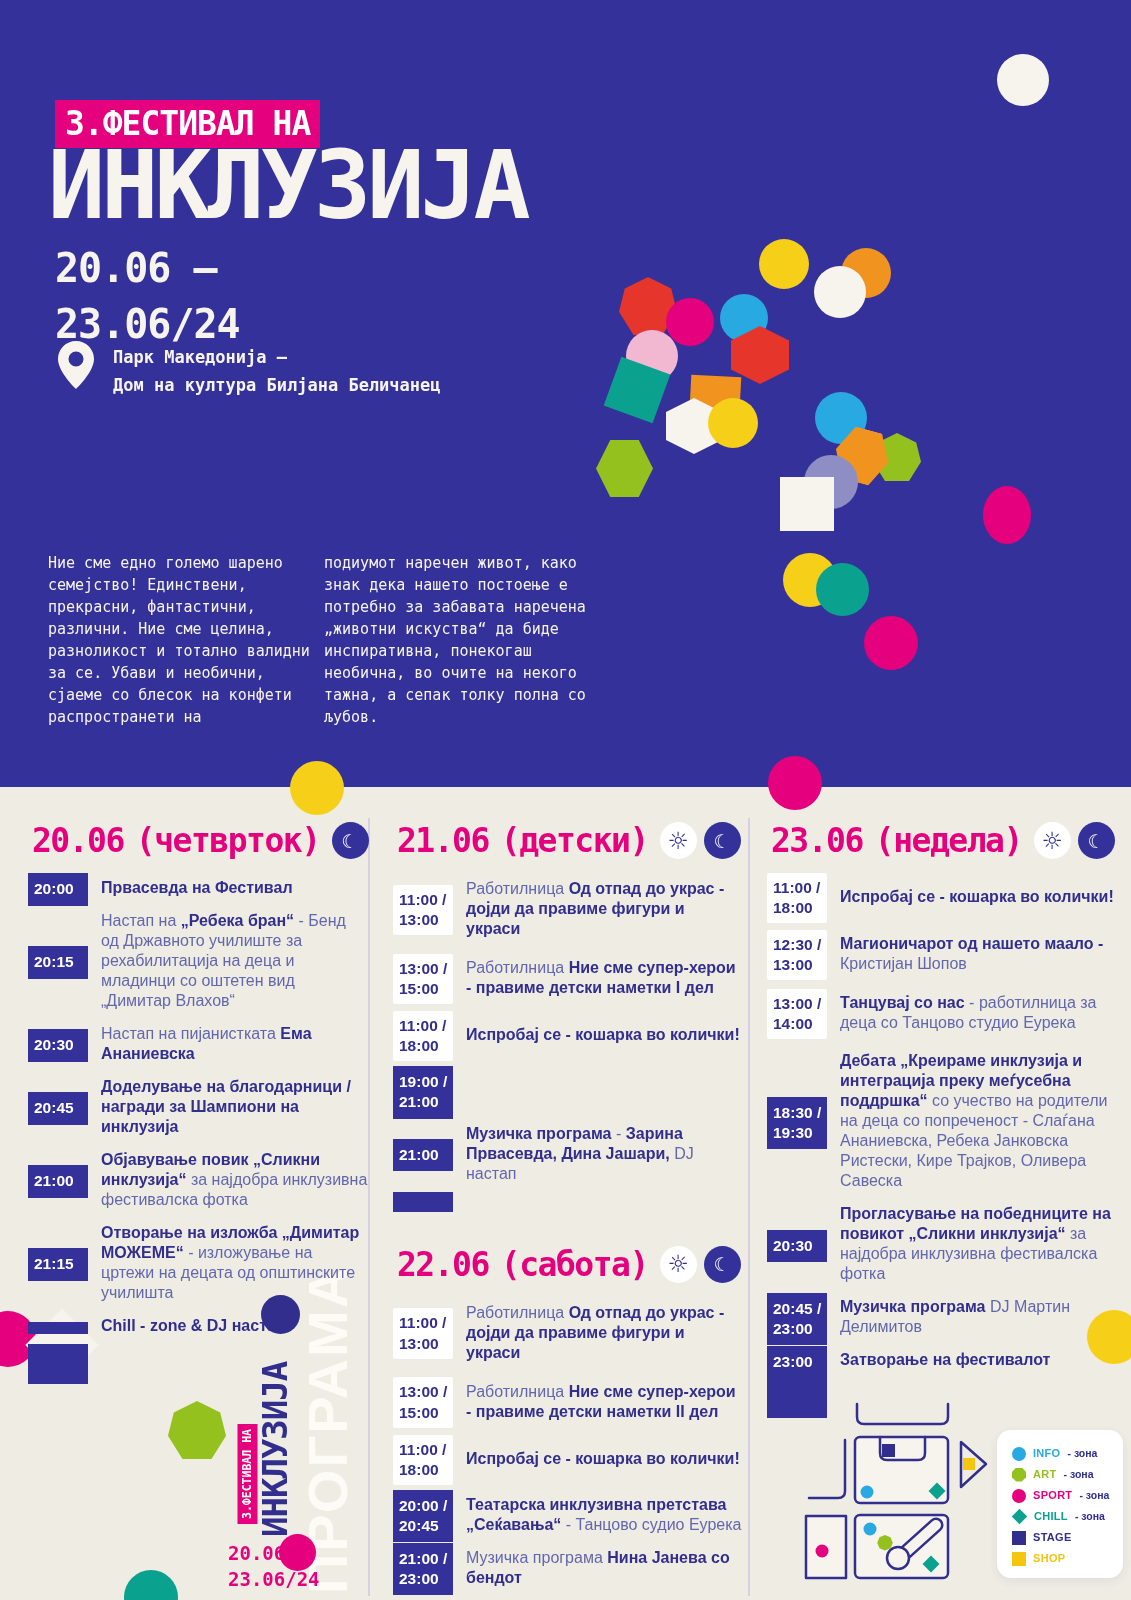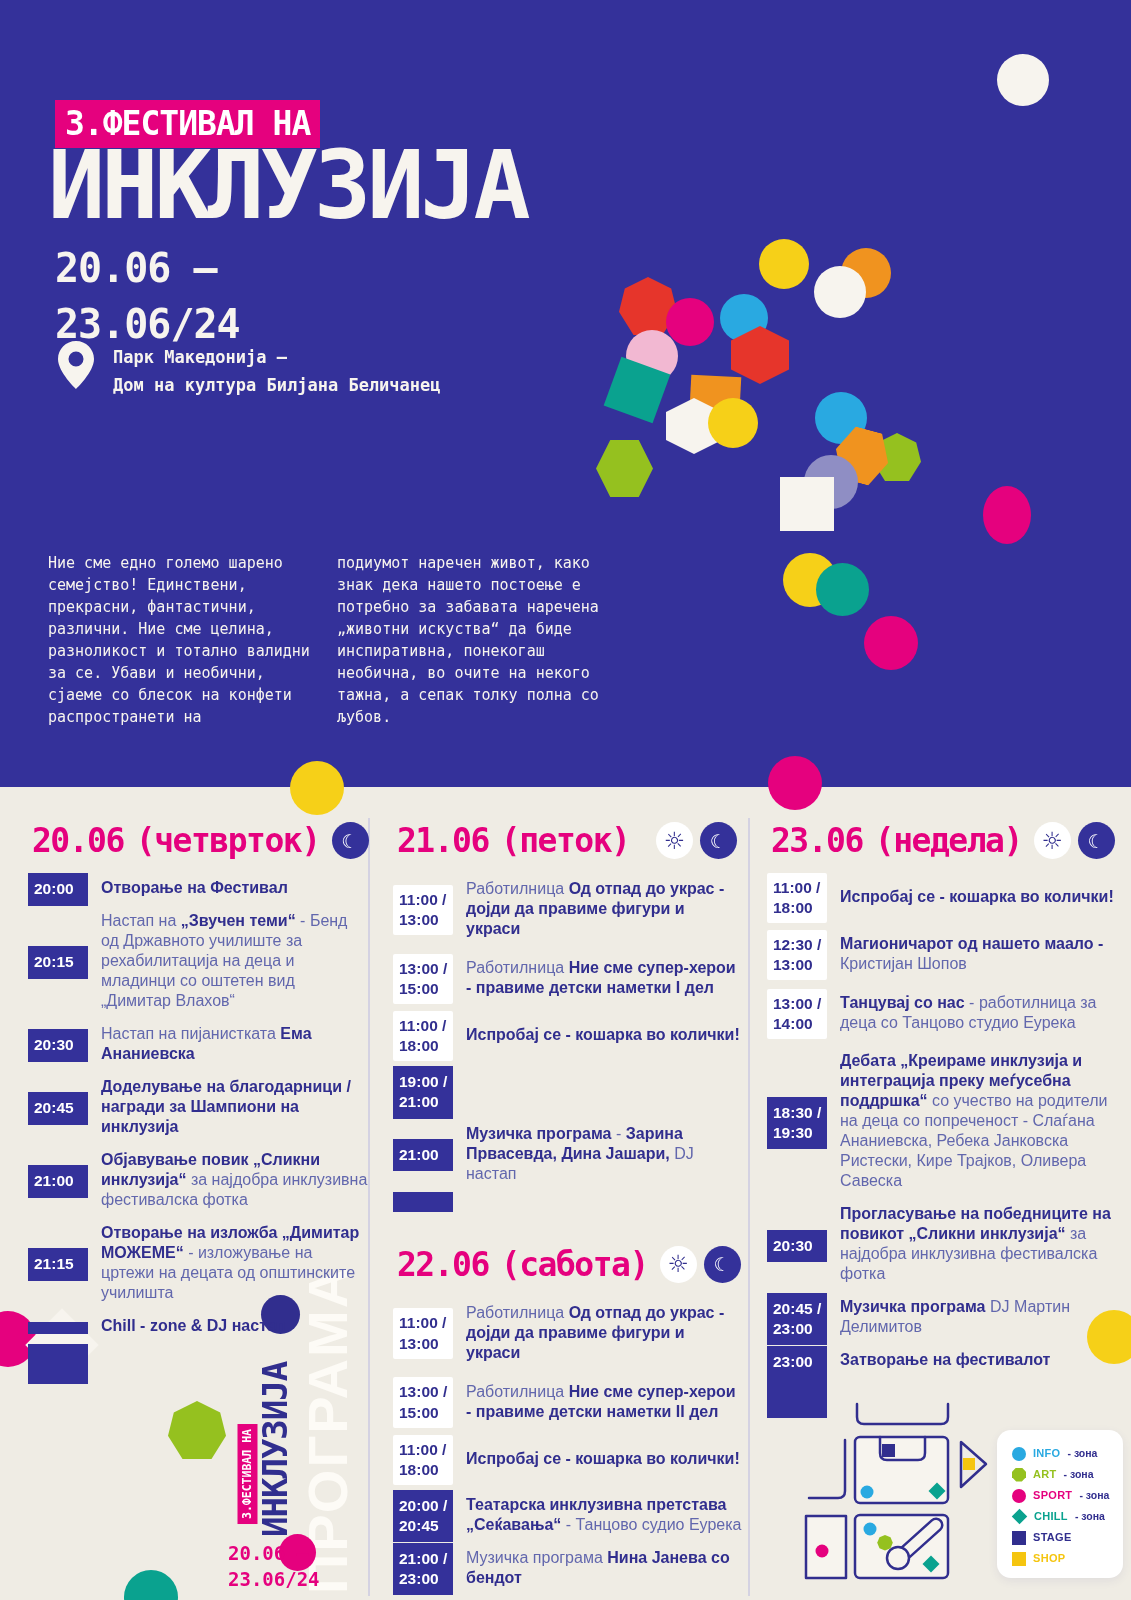--- a/index.html
+++ b/index.html
@@ -19,21 +19,21 @@
   .title{position:absolute;left:48px;top:138px;margin:0;color:var(--whiteish);
     font:700 95px/1 "DejaVu Sans Mono",monospace;letter-spacing:-4px;}
   .dates{position:absolute;left:55px;top:240px;color:var(--whiteish);
     font:700 40px/1.4 "DejaVu Sans Mono",monospace;letter-spacing:-1px;}
   .pin{position:absolute;left:58px;top:341px;}
   .loc{position:absolute;left:113px;top:344px;color:var(--whiteish);
     font:700 17px/1.62 "DejaVu Sans Mono",monospace;}
   .intro{position:absolute;top:552px;margin:0;color:var(--whiteish);
     font:400 15px/1.47 "DejaVu Sans Mono",monospace;}
   .il{left:48px;width:268px;}
-  .ir{left:337px;width:272px;}
+  .ir{left:324px;width:272px;}
 
   
   .cf{position:absolute;z-index:1;}
   .cf.circle,.cf.ellipse{border-radius:50%;}
   .cf.hex{clip-path:polygon(25% 0%,75% 0%,100% 50%,75% 100%,25% 100%,0% 50%);}
   .cf.hept{clip-path:polygon(50% 0%,90% 20%,100% 60%,75% 100%,25% 100%,0% 60%,10% 20%);}
 
   
   .dividerline{position:absolute;top:818px;height:778px;width:2px;background:var(--divider);z-index:2;}
   .dv1{left:368px;} .dv2{left:748px;}
@@ -113,25 +113,25 @@
         <div class="day-block">
           <div class="day-head">
             <span class="day-date">20.06</span>
             <span class="day-wd">(четврток)</span>
             <span class="badges">
               <span class="badge moon">☾</span>
             </span>
           </div>
           <div class="event night">
             <div class="time">20:00</div>
-            <div class="desc"><b>Отворање на Фестивал</b></div>
+            <div class="desc"><b>Првасевда на Фестивал</b></div>
           </div>
           <div class="event night">
             <div class="time">20:15</div>
-            <div class="desc">Настап на <b>„Звучен теми“</b> - Бенд од Државното училиште за рехабилитација на деца и младинци со оштетен вид „Димитар Влахов“</div>
+            <div class="desc">Настап на <b>„Ребека бран“</b> - Бенд од Државното училиште за рехабилитација на деца и младинци со оштетен вид „Димитар Влахов“</div>
           </div>
           <div class="event night">
             <div class="time">20:30</div>
             <div class="desc">Настап на пијанистката <b>Ема Ананиевска</b></div>
           </div>
           <div class="event night">
             <div class="time">20:45</div>
             <div class="desc"><b>Доделување на благодарници / награди за Шампиони на инклузија</b></div>
           </div>
           <div class="event night">
@@ -146,21 +146,21 @@
             <div class="time"></div>
             <div class="desc"><b>Chill - zone &amp; DJ настап</b></div>
           </div>
           <div class="rail-tail" style="height:40px"></div>
         </div>
       </div>
     <div class="col c2">
         <div class="day-block">
           <div class="day-head">
             <span class="day-date">21.06</span>
-            <span class="day-wd">(петок)</span>
+            <span class="day-wd">(детски)</span>
             <span class="badges">
               <span class="badge sun">☼</span>
               <span class="badge moon">☾</span>
             </span>
           </div>
           <div class="event day">
             <div class="time">11:00 /<br>13:00</div>
             <div class="desc">Работилница <b>Од отпад до украс - дојди да правиме фигури и украси</b></div>
           </div>
           <div class="event day">

